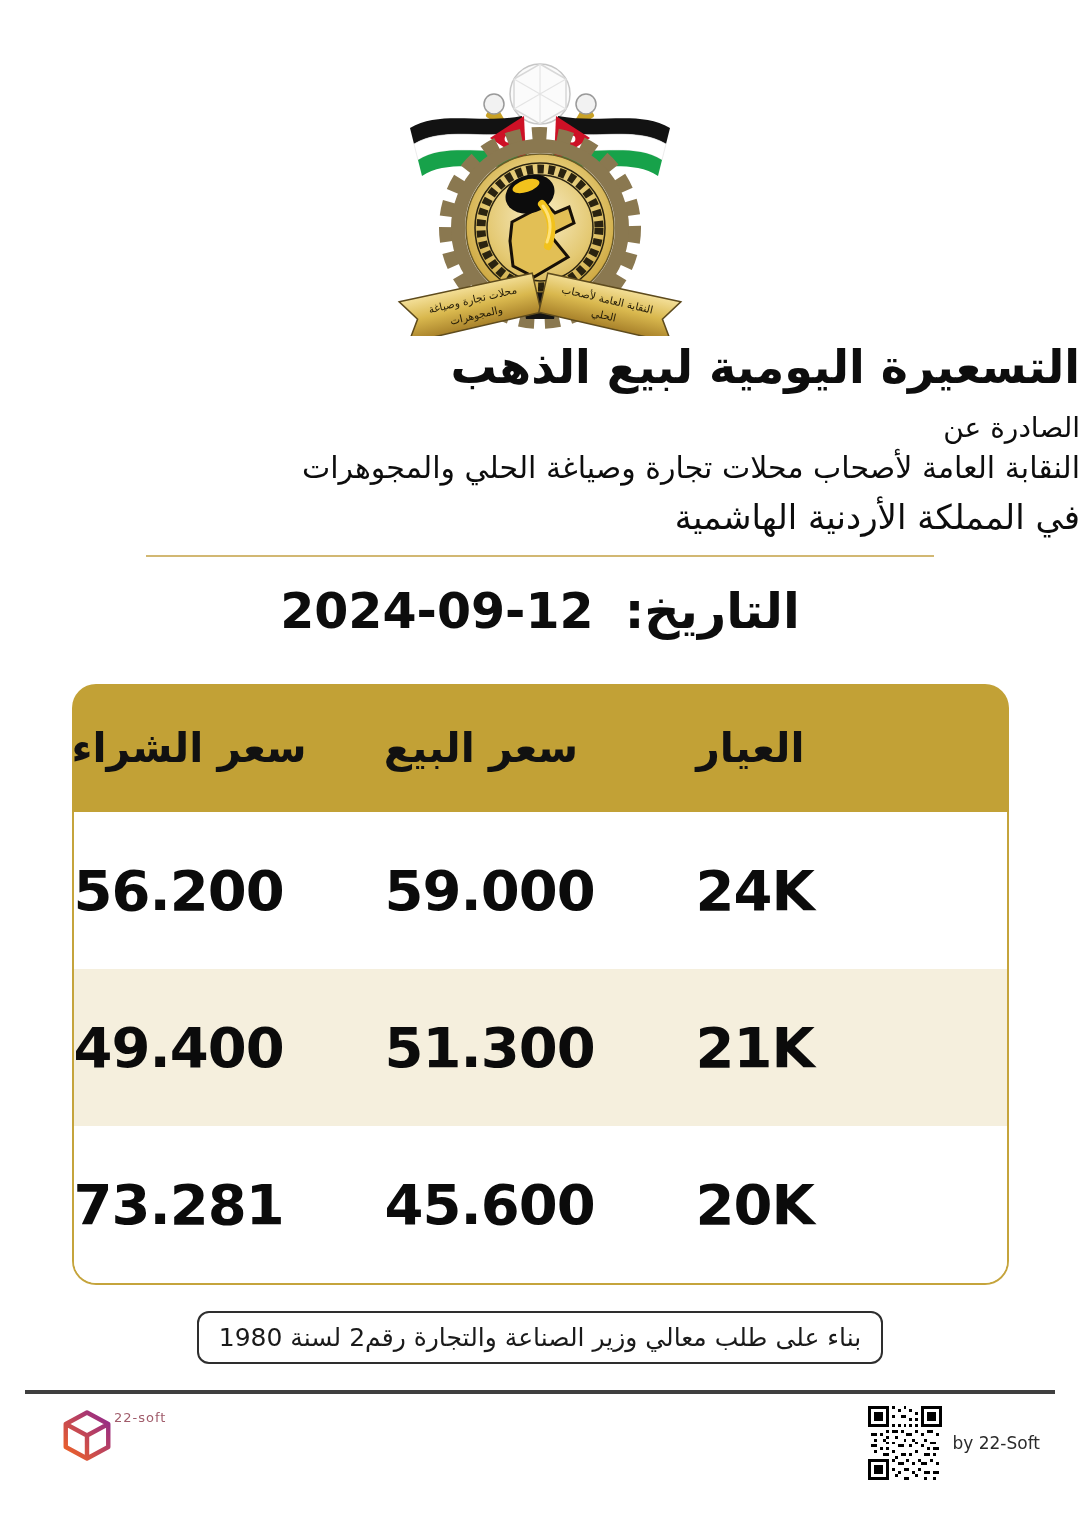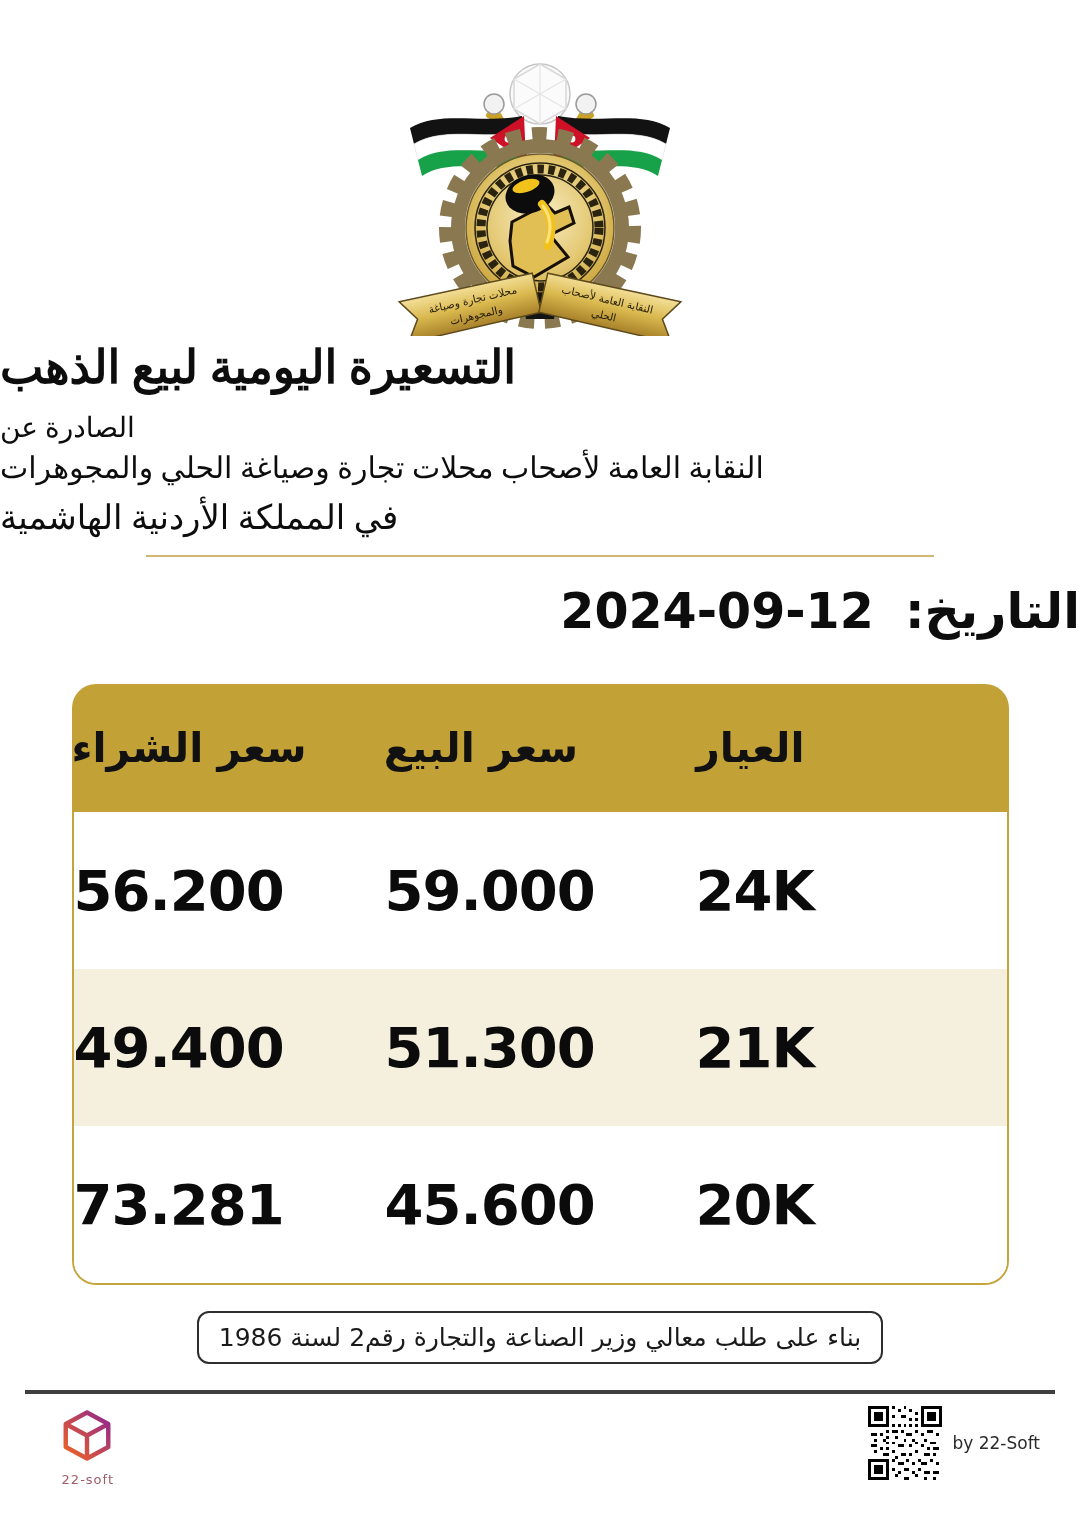--- a/index.html
+++ b/index.html
@@ -2,31 +2,31 @@
 <html lang="ar"><head>
 <meta charset="utf-8">
 <style>
   html,body{margin:0;padding:0;background:#ffffff;}
   .page{
     width:1080px;height:1527px;margin:0 auto;background:#ffffff;
     font-family:"DejaVu Sans","Liberation Sans",sans-serif;
     color:#0d0d0d;position:relative;overflow:hidden;box-sizing:border-box;
     padding-top:36px;
   }
-  .center{text-align:left;font-family:Liberation Serif, serif;}
+  .center{text-align:right;}
   .logo-wrap{width:330px;margin:0 auto;height:302px;}
   .logo-svg{display:block;width:330px;height:300px;}
 
   .main-title{direction:rtl;font-size:46px;font-weight:bold;line-height:1.2;margin-top:2px;}
   .issued-by{direction:rtl;font-size:28px;margin-top:16px;}
   .issuer{direction:rtl;font-size:30px;margin-top:6px;}
   .country{direction:rtl;font-size:34px;margin-top:12px;}
   .gold-underline{width:788px;height:2px;background:#D2B873;margin:18px auto 0;}
 
-  .date-line{direction:rtl;font-size:49px;font-weight:bold;margin-top:26px;text-align:right;}
+  .date-line{direction:rtl;font-size:49px;font-weight:bold;margin-top:26px;text-align:center;}
   .date-line .dv{margin-right:14px;}
 
   .price-table{width:937px;margin:44px auto 0;}
   .thead{
     display:flex;direction:rtl;background:#C2A136;height:128px;
     border-radius:24px 24px 0 0;align-items:center;
   }
   .th{flex:1;text-align:left;font-size:41px;font-weight:bold;color:#111;}
   .tbody{
     border:2px solid #C5A43C;border-top:none;
@@ -40,21 +40,21 @@
   .note-box{
     display:inline-block;direction:rtl;border:2px solid #2E2E2E;border-radius:12px;
     padding:10px 20px;font-size:25px;color:#1a1a1a;
   }
 
   .footer-divider{width:1030px;height:4px;background:#3F3F3F;margin:26px auto 0;}
   .footer-row{
     width:1030px;margin:8px auto 0;display:flex;justify-content:space-between;
     align-items:flex-start;padding:0 15px;box-sizing:border-box;
   }
-  .brand-block{display:flex;flex-direction:column;align-items:flex-end;margin-left:20px;margin-top:6px;}
+  .brand-block{display:flex;flex-direction:row;align-items:flex-start;margin-left:20px;margin-top:6px;}
   .brand-text{font-size:13px;color:#A15C6B;letter-spacing:1px;margin-top:2px;}
   .credit-block{display:flex;align-items:center;margin-top:4px;text-align:right;}
   .qr-svg{width:74px;height:74px;display:block;}
   .credit-text{font-size:17px;color:#2b2b2b;margin-left:10px;}
 </style>
 </head>
 <body>
 
 <div class="page">
 
@@ -173,21 +173,21 @@
       </div>
       <div class="trow">
         <div class="td">20K</div>
         <div class="td">45.600</div>
         <div class="td">73.281</div>
       </div>
     </div>
   </div>
 
   <div class="note-wrap">
-    <div class="note-box">بناء على طلب معالي وزير الصناعة والتجارة رقم2 لسنة 1986</div>
+    <div class="note-box">بناء على طلب معالي وزير الصناعة والتجارة رقم2 لسنة 1980</div>
   </div>
 
   <div class="footer-divider"></div>
   <div class="footer-row">
     <div class="brand-block">
       <svg width="54" height="62" viewBox="0 0 60 70">
         <defs>
           <linearGradient id="cubeGrad" x1="0" y1="1" x2="1" y2="0">
             <stop offset="0%" stop-color="#F26522"></stop>
             <stop offset="100%" stop-color="#8E268F"></stop>

